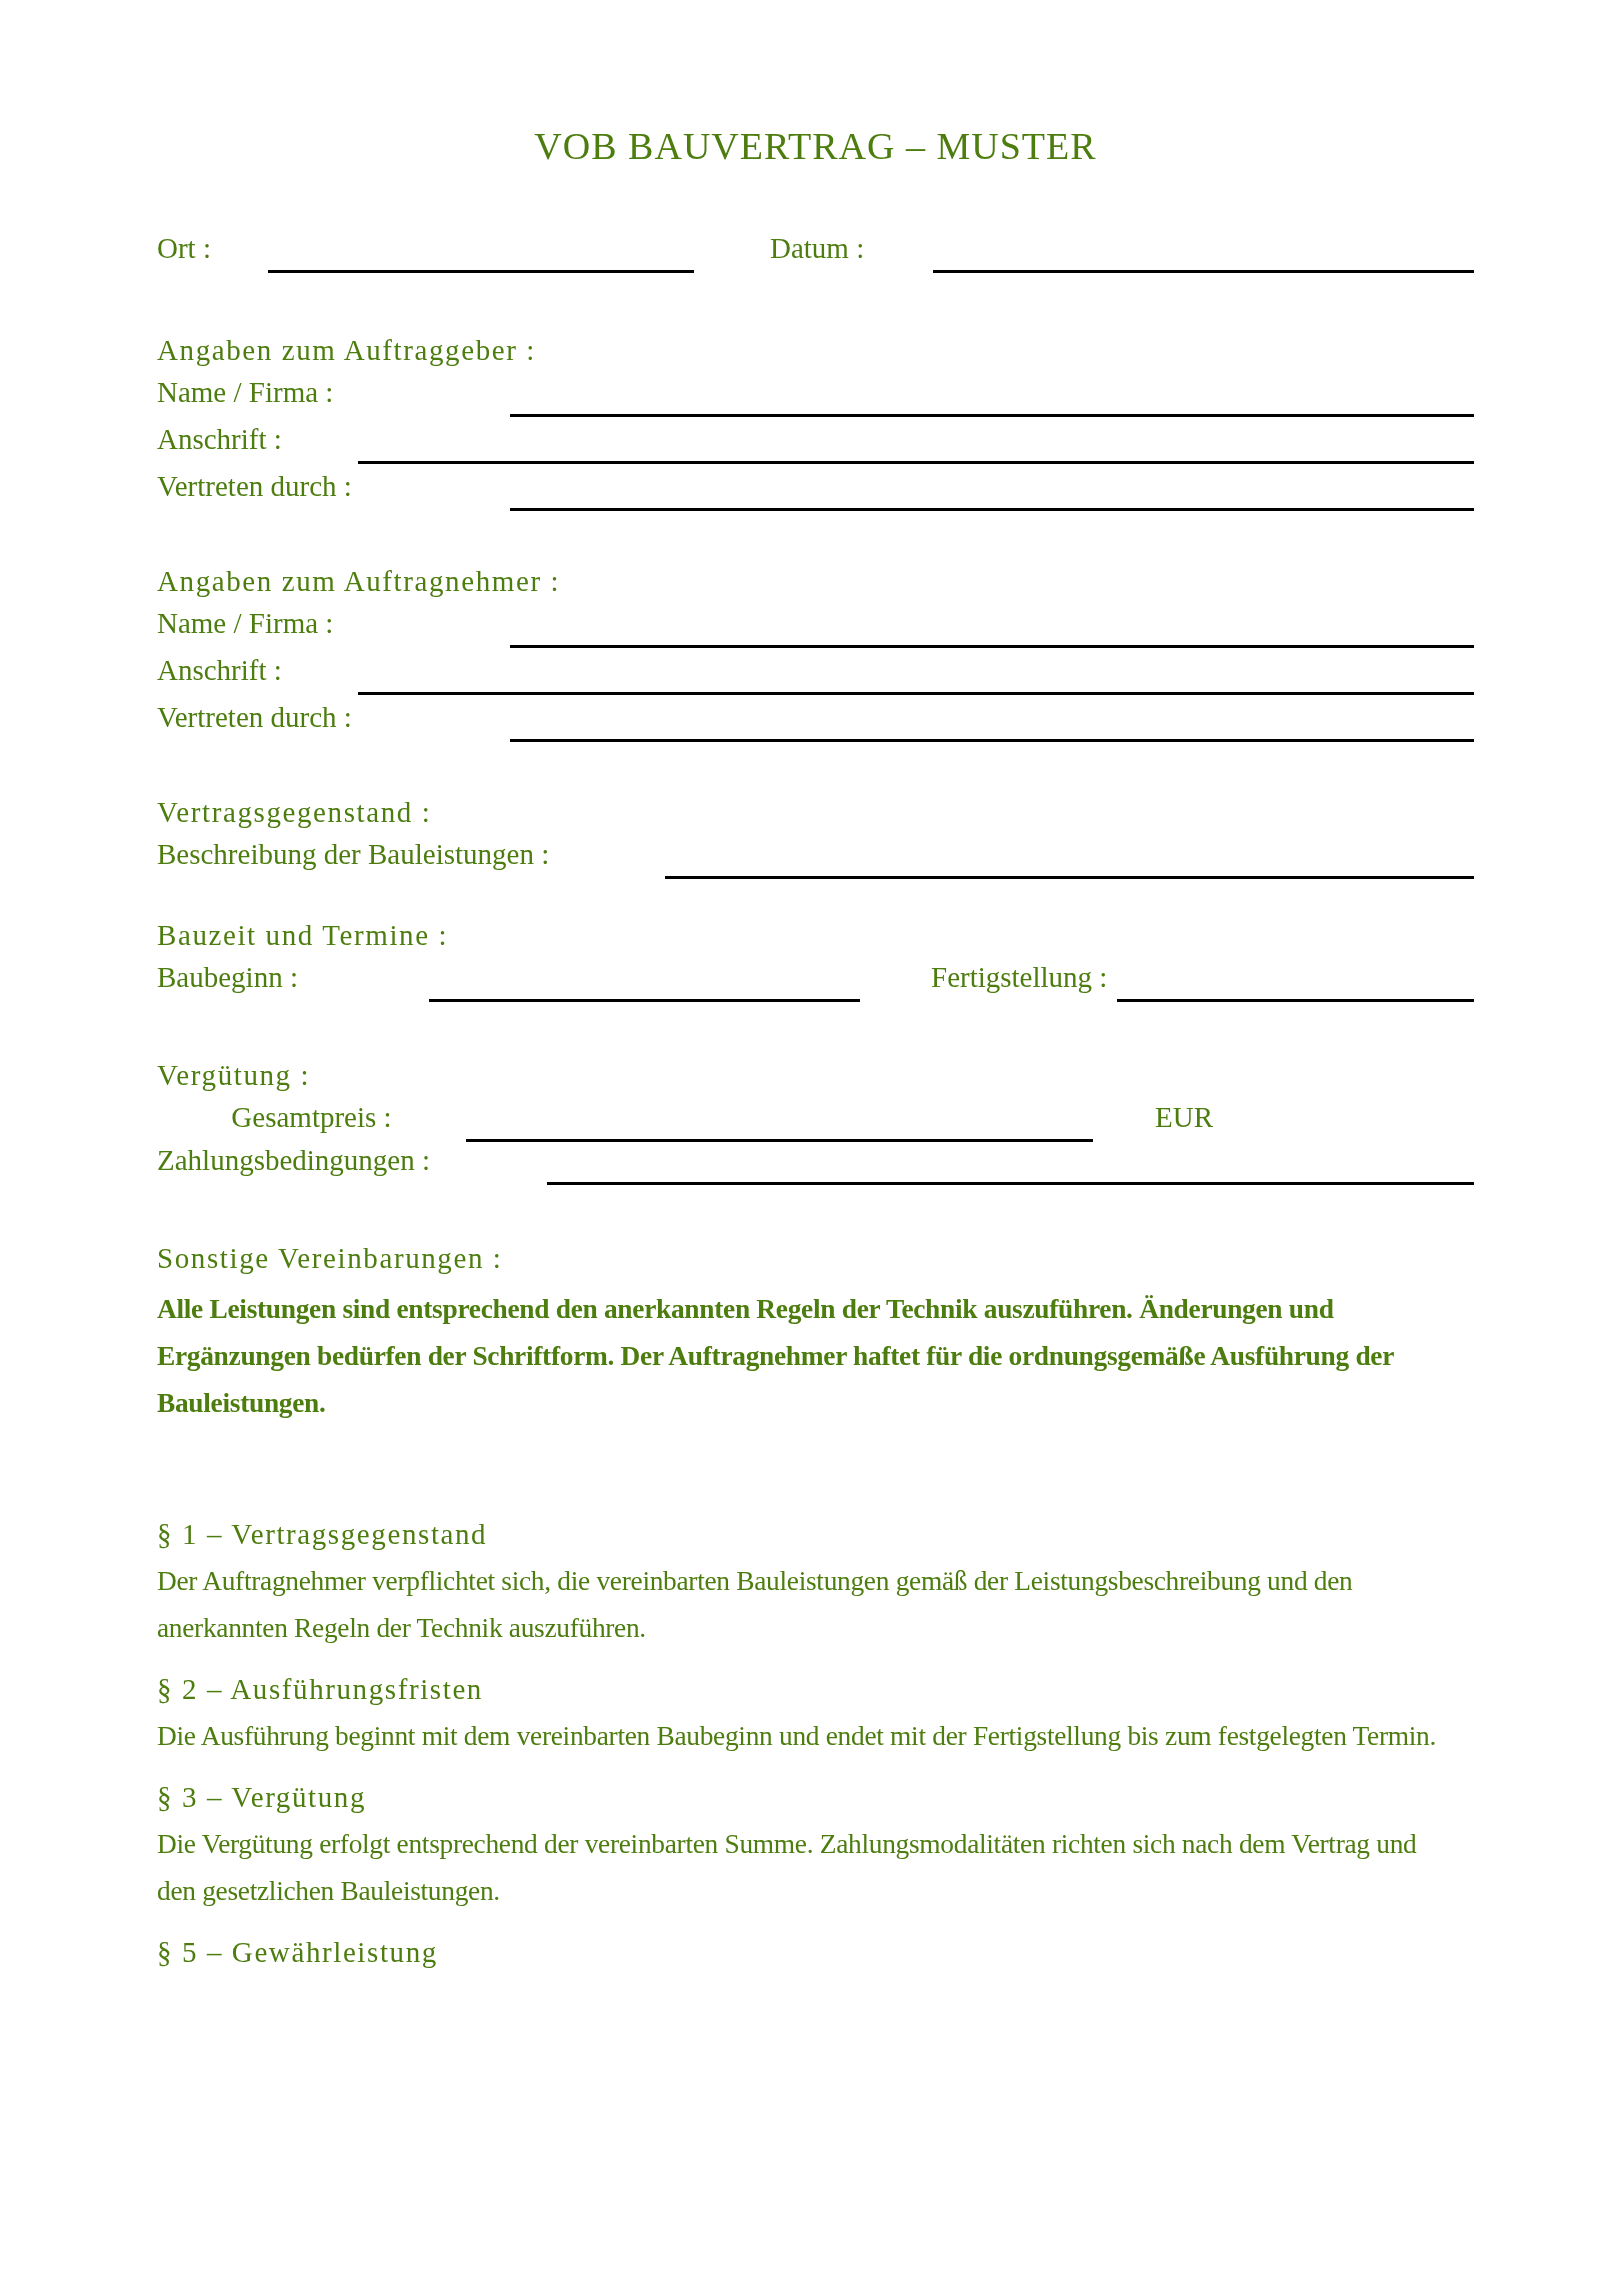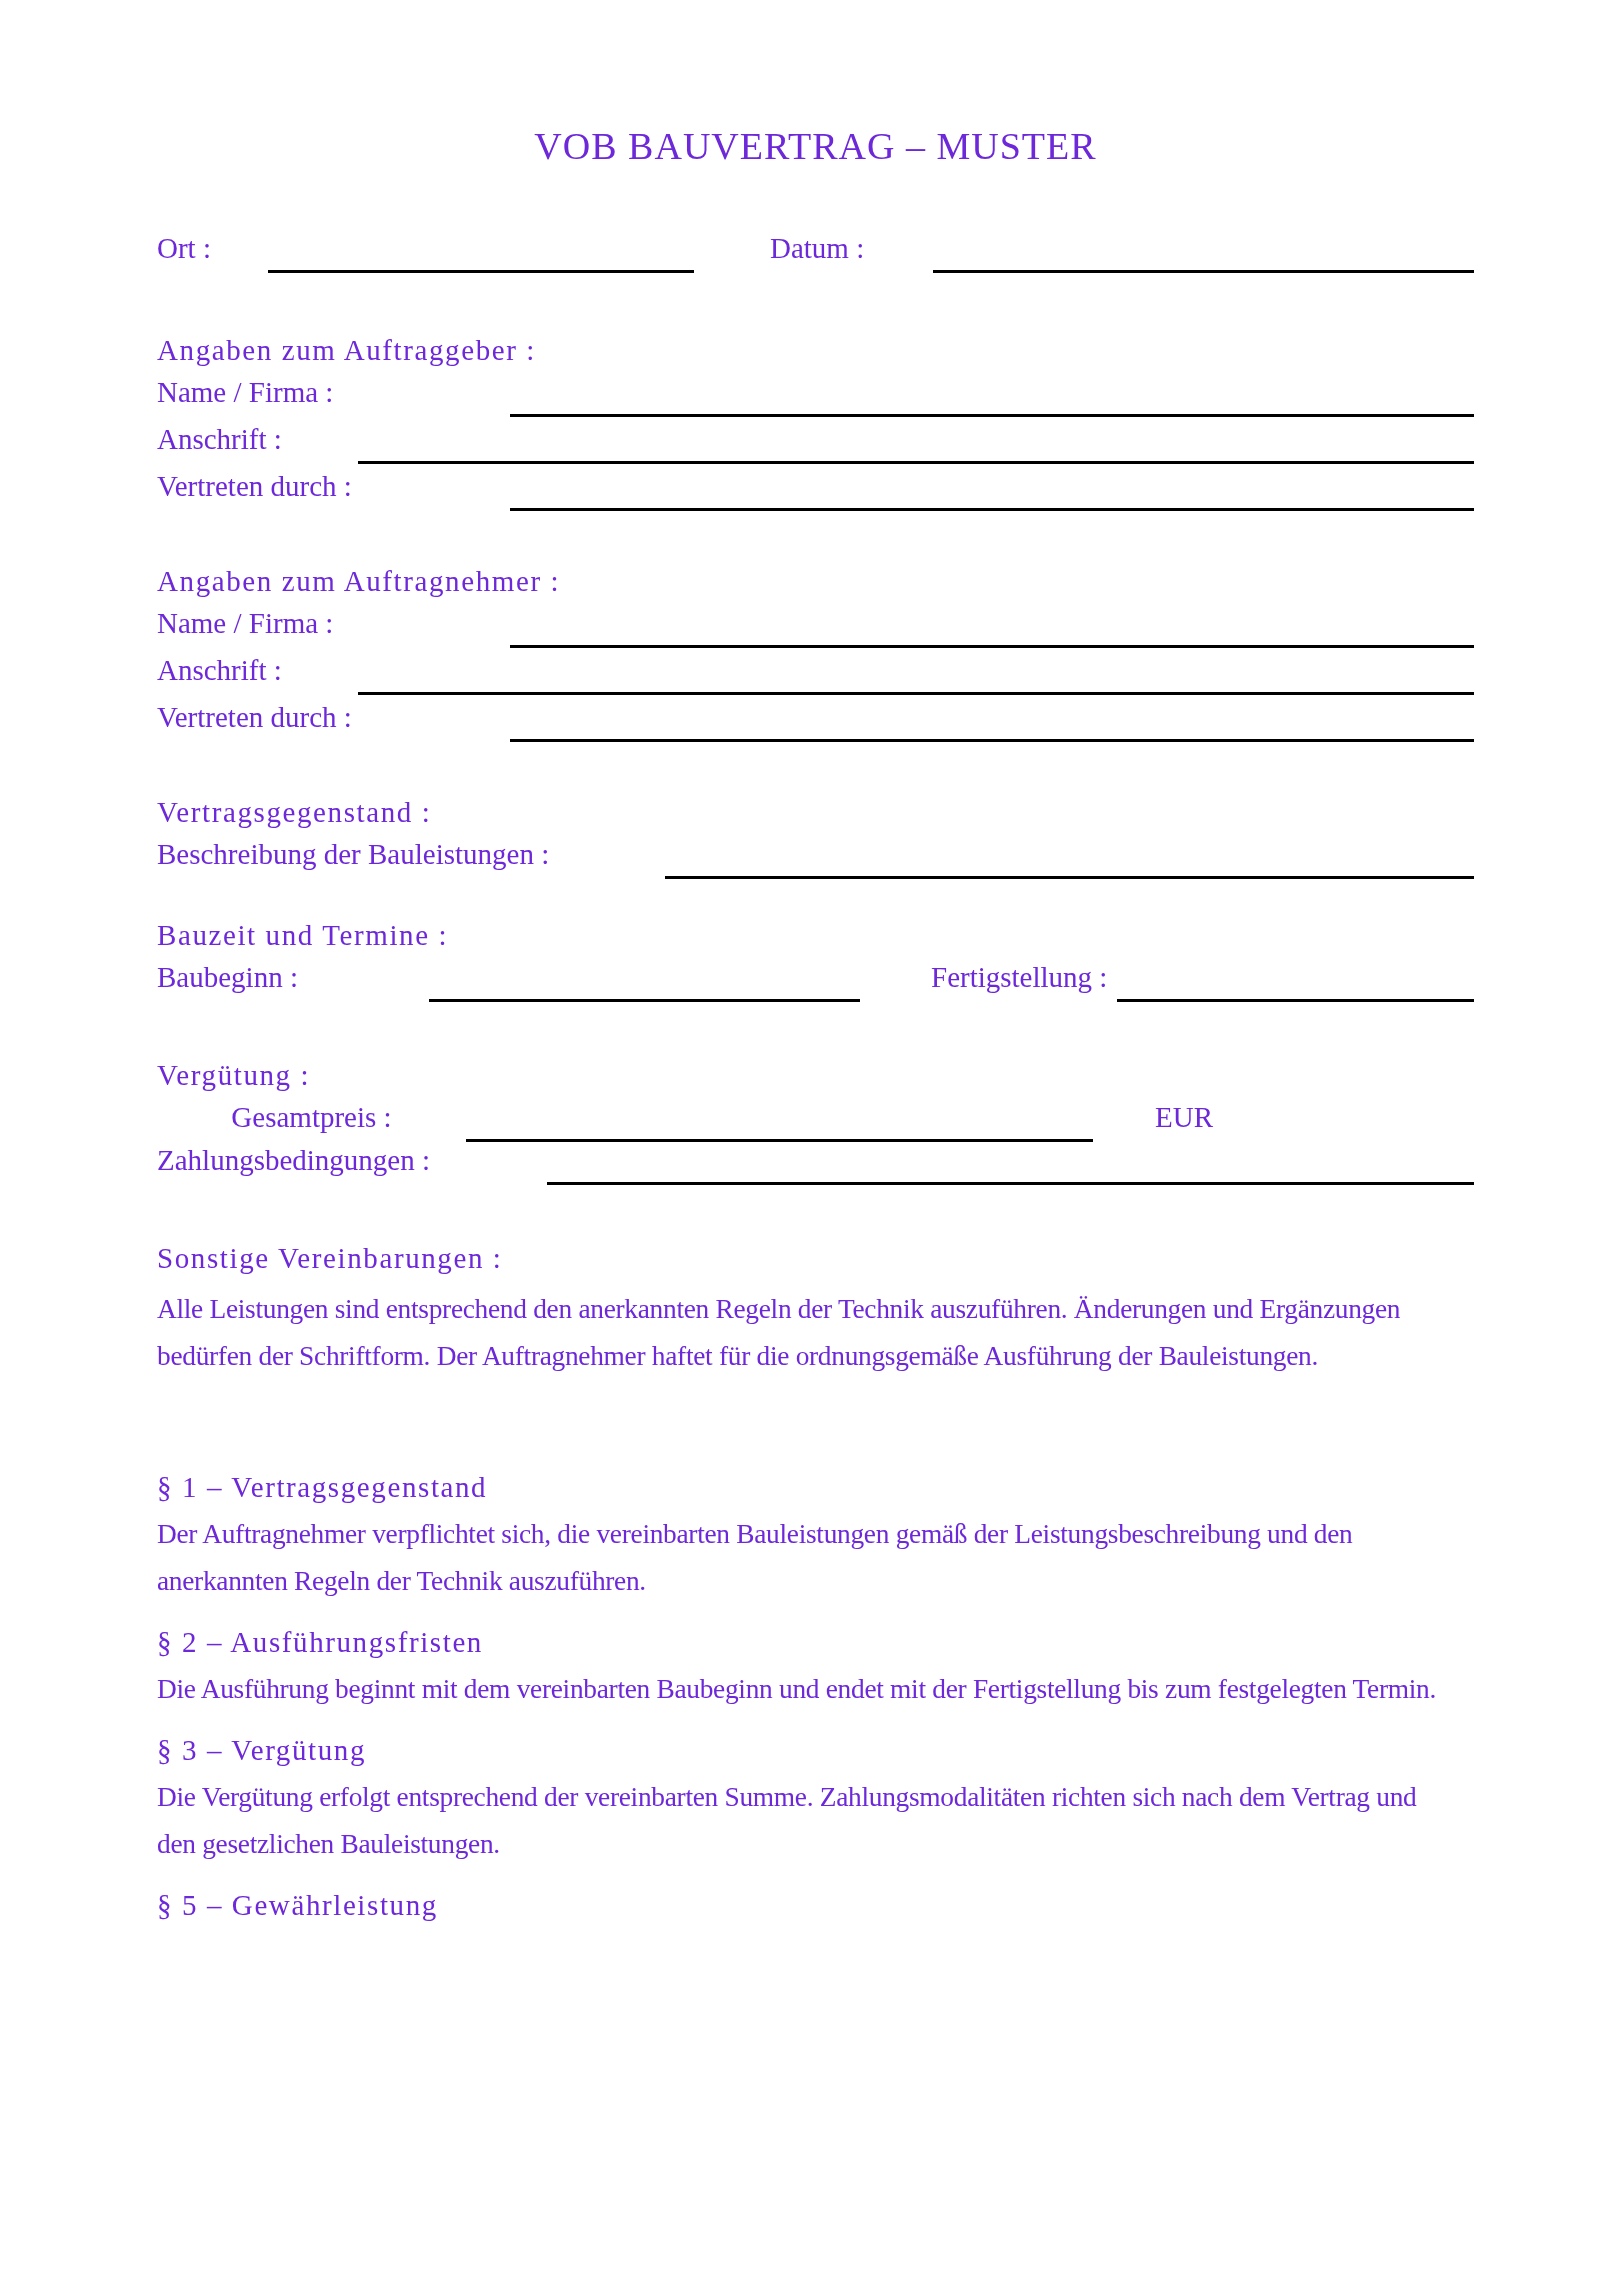--- a/index.html
+++ b/index.html
@@ -1,21 +1,21 @@
 <!DOCTYPE html>
 <html><head>
 <meta charset="utf-8">
 <style>
   html, body { margin: 0; padding: 0; background: #ffffff; }
   .page {
     position: relative;
     width: 1621px;
     height: 2293px;
     background: #ffffff;
-    color: #6d28d9;
+    color: #4d7c0f;
     font-family: "Liberation Serif", "DejaVu Serif", serif;
     box-sizing: border-box;
     padding: 123px 147px 0 157px;
     overflow: hidden;
   }
   .title {
     font-size: 38px;
     line-height: 47px;
     text-align: center;
     letter-spacing: 1px;
@@ -67,21 +67,21 @@
     margin: 0;
   }
   .mt-ort   { margin-top: 60px; }
   .mt-h1    { margin-top: 54px; }
   .mt-h2    { margin-top: 47px; }
   .mt-h3    { margin-top: 47px; }
   .mt-h4    { margin-top: 33px; }
   .mt-h5    { margin-top: 50px; }
   .mt-h6    { margin-top: 50px; }
   .mt-4     { margin-top: 3.9px; }
-  .mt-para  { margin-top: 4.9px; }
+  .mt-para  { margin-top: 4.9px; font-weight: bold; }
   .clause-first { margin-top: 84px; }
   .clause   { margin-top: 13.7px; }
 </style>
 </head>
 <body>
 
 <div class="page">
 
   <div class="title">VOB BAUVERTRAG – MUSTER</div>
 

